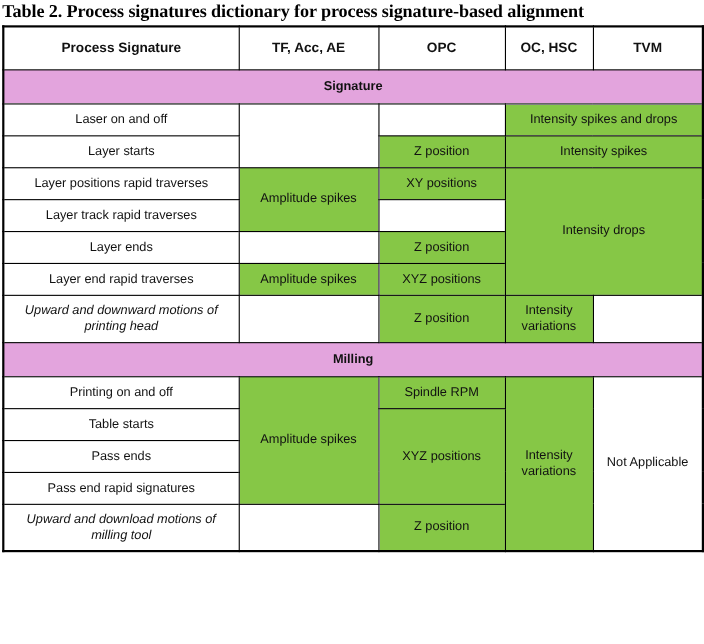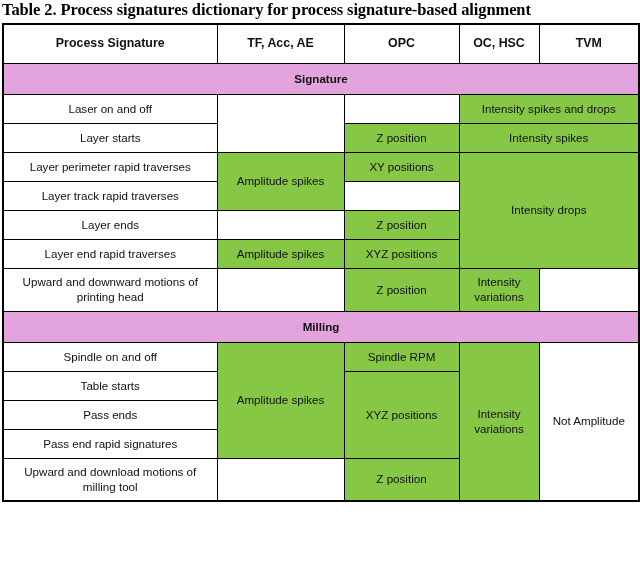--- a/index.html
+++ b/index.html
@@ -80,21 +80,21 @@
   .white { background: #ffffff; }
 
   
   td.sig-name {
     text-align: center;
     border-top: none;
     border-bottom: none;
     font-size: 11.6px;
   }
   td.sig-name.first { border-top: 1.6px solid #000; margin-left: 32px; }
-  td.sig-name.last  { border-bottom: 1.6px solid #000; }
+  td.sig-name.last  { border-bottom: 1.6px solid #000; font-style: italic; }
 
   .row-h { height: 29px; }
   .row-h2 { height: 43px; }
 </style>
 </head>
 <body>
 
 <div class="page">
 
   <div class="table-title">Table 2. Process signatures dictionary for process signature-based alignment</div>
@@ -128,21 +128,21 @@
       <td class="green" colspan="2">Intensity spikes and drops</td>
     </tr>
 
     <tr class="row-h">
       <td class="sig-name">Layer starts</td>
       <td class="green">Z position</td>
       <td class="green" colspan="2">Intensity spikes</td>
     </tr>
 
     <tr class="row-h">
-      <td class="sig-name">Layer perimeter rapid traverses</td>
+      <td class="sig-name">Layer positions rapid traverses</td>
       <td class="green" rowspan="2">Amplitude spikes</td>
       <td class="green">XY positions</td>
       <td class="green" colspan="2" rowspan="4">Intensity drops</td>
     </tr>
 
     <tr class="row-h">
       <td class="sig-name">Layer track rapid traverses</td>
       <td class="white"></td>
     </tr>
 
@@ -164,25 +164,25 @@
       <td class="green">Z position</td>
       <td class="green">Intensity variations</td>
       <td class="white"></td>
     </tr>
 
     <tr>
       <td class="section-banner" colspan="5">Milling</td>
     </tr>
 
     <tr class="row-h">
-      <td class="sig-name first">Spindle on and off</td>
+      <td class="sig-name first">Printing on and off</td>
       <td class="green" rowspan="4">Amplitude spikes</td>
       <td class="green">Spindle RPM</td>
       <td class="green" rowspan="5">Intensity variations</td>
-      <td class="white" rowspan="5">Not Amplitude</td>
+      <td class="white" rowspan="5">Not Applicable</td>
     </tr>
 
     <tr class="row-h">
       <td class="sig-name">Table starts</td>
       <td class="green" rowspan="3">XYZ positions</td>
     </tr>
 
     <tr class="row-h">
       <td class="sig-name">Pass ends</td>
     </tr>

